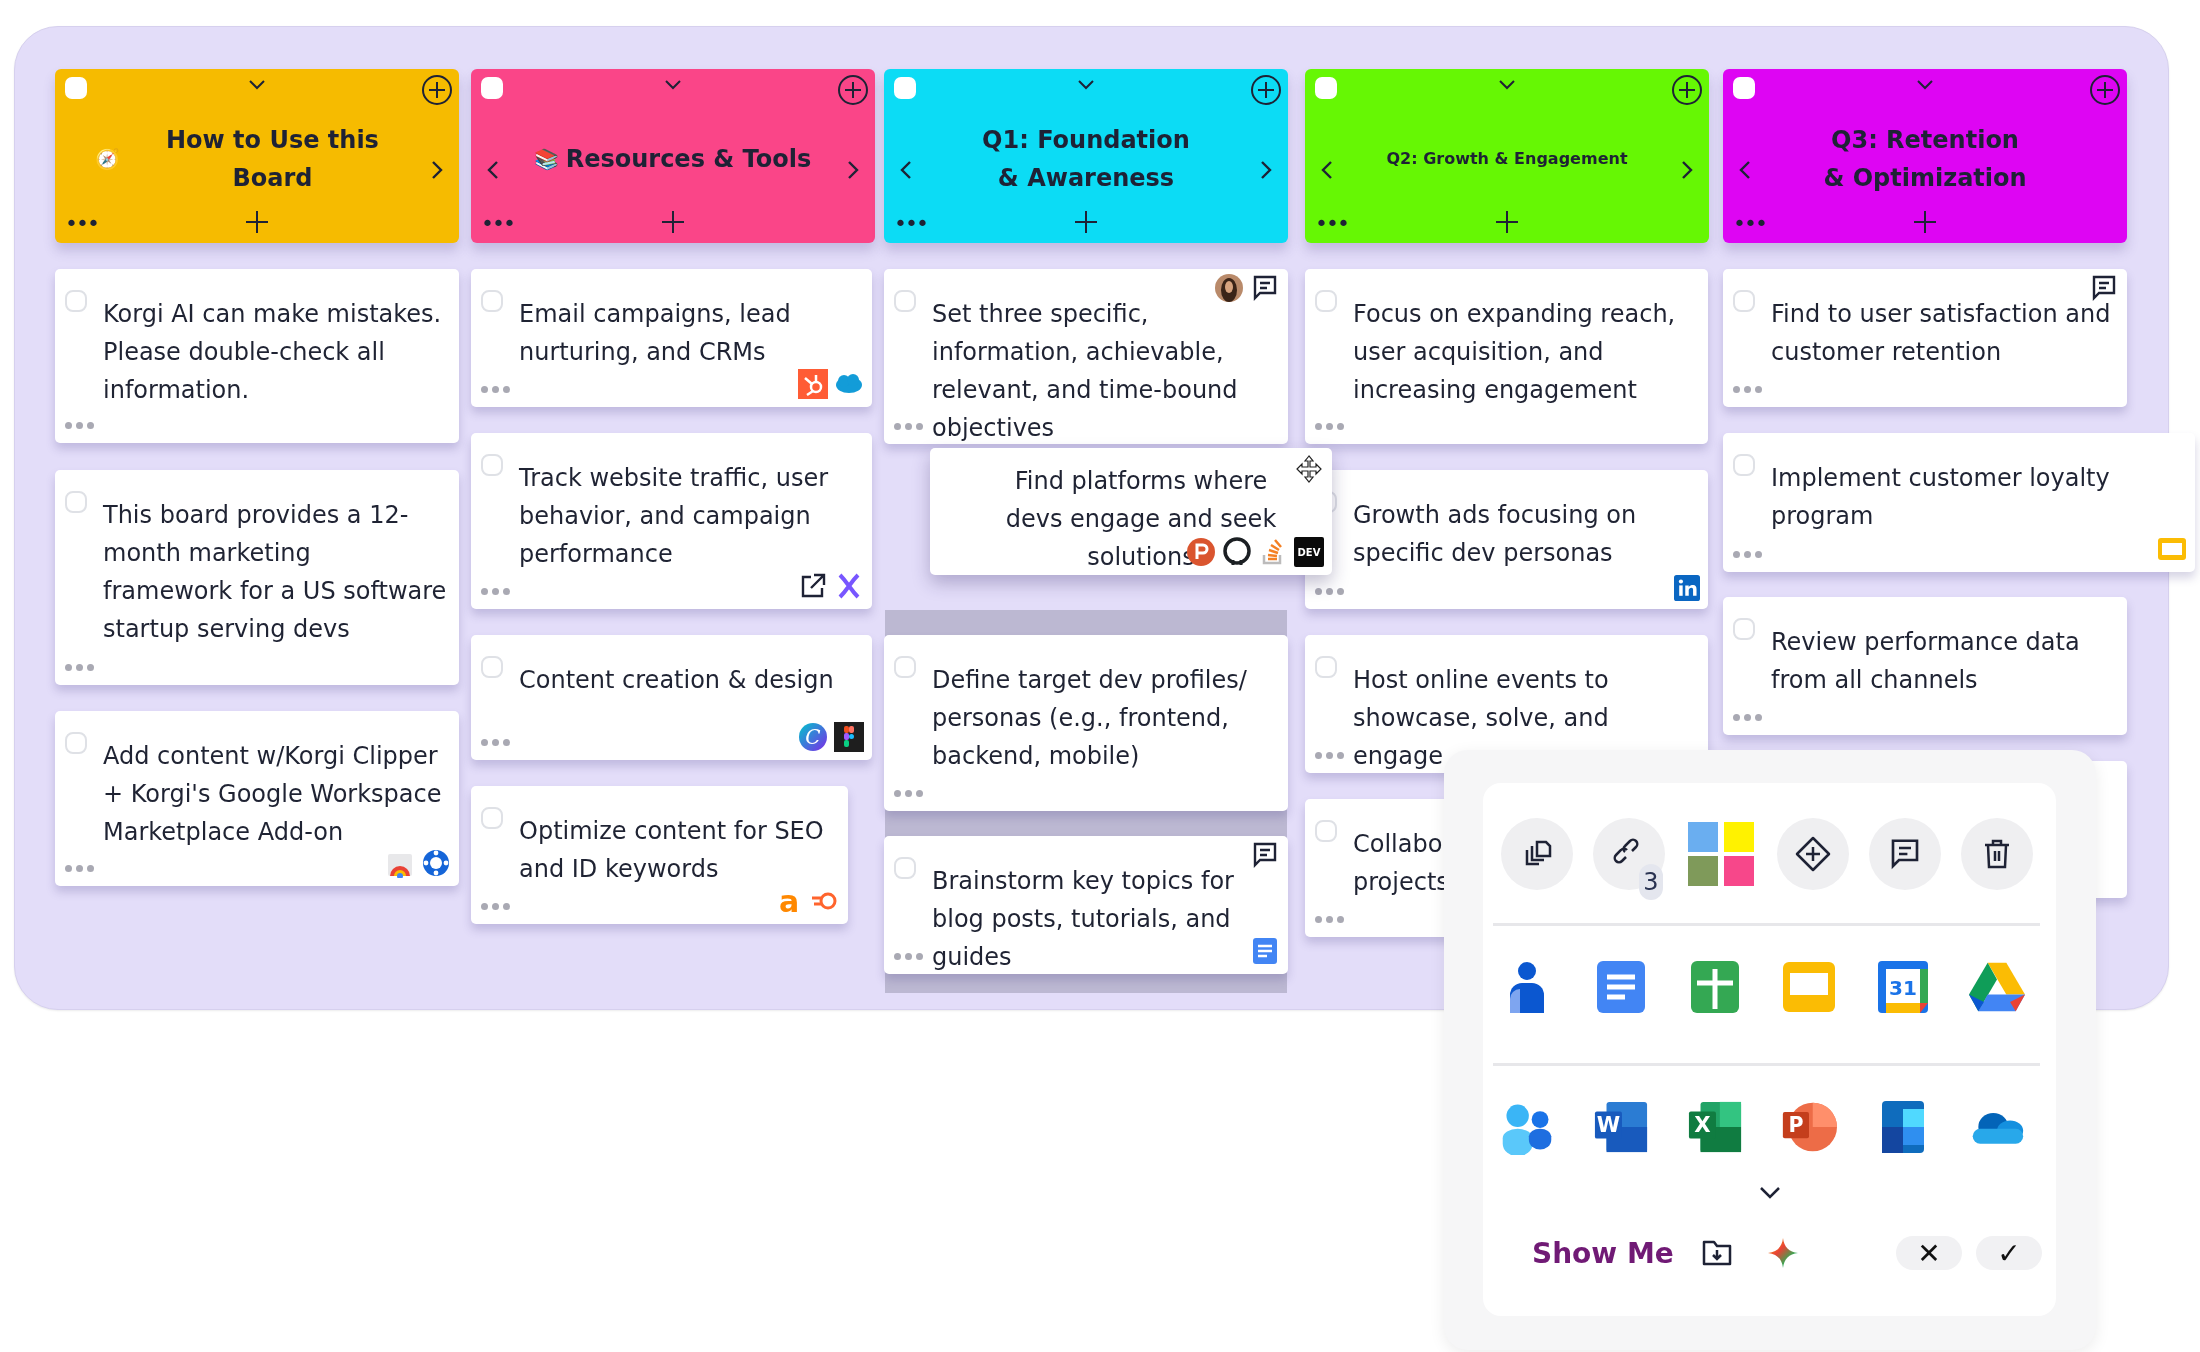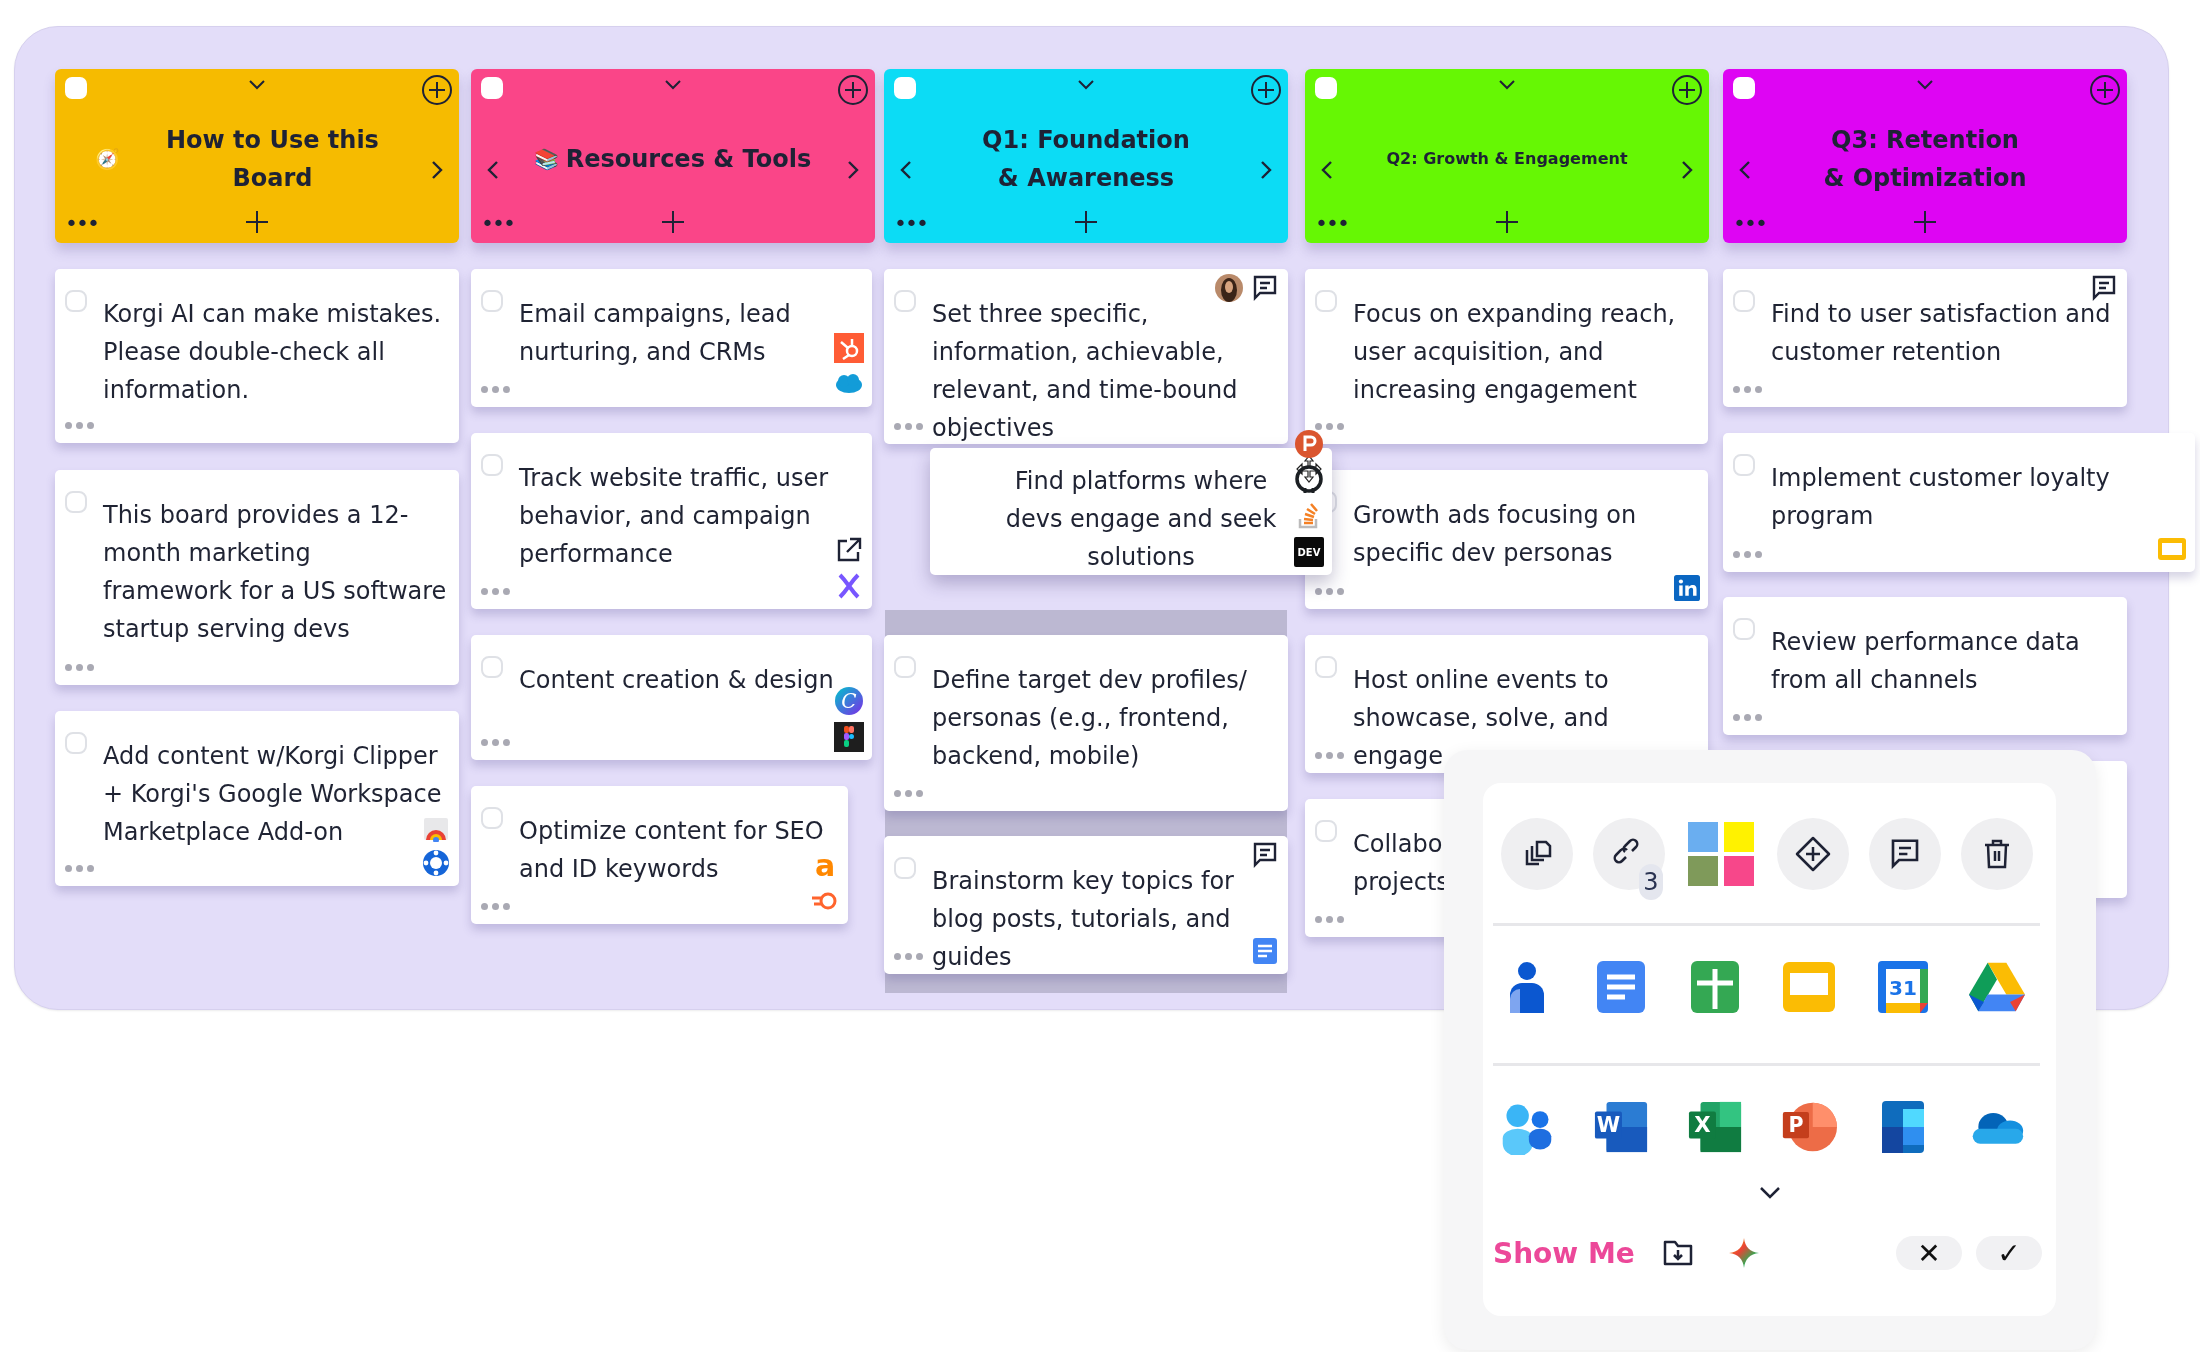--- a/index.html
+++ b/index.html
@@ -19,38 +19,38 @@
                    justify-content:center; text-align:center; font-weight:bold; font-size:24px; line-height:38px; color:#1e2235; }
   .header .title .emoji { font-size:20px; margin-right:6px; }
   .header .more { position:absolute; left:10px; bottom:14px; font-size:22px; letter-spacing:-2px; line-height:10px; color:#1e2235; }
   .header .plus { position:absolute; left:50%; bottom:8px; transform:translateX(-50%); width:26px; height:26px; }
 
   .card { position:absolute; background:#fff; border-radius:5px; box-shadow:0 6px 10px rgba(70,60,130,.22); }
   .card .cb { position:absolute; left:10px; top:21px; width:22px; height:22px; border:2px solid #dfe1e6; border-radius:8px; box-sizing:border-box; }
   .card .text { position:absolute; left:48px; right:12px; top:26px; font-size:24px; line-height:38px; color:#1f2333; }
   .card .dots { position:absolute; left:10px; bottom:14px; display:flex; gap:4px; }
   .card .dots i { width:7px; height:7px; border-radius:50%; background:#a9a9b3; display:block; }
-  .card .icons { position:absolute; right:8px; bottom:8px; display:flex; gap:6px; align-items:flex-end;flex-direction:column; }
+  .card .icons { position:absolute; right:8px; bottom:8px; display:flex; gap:6px; align-items:flex-end; }
   .card .topicons { position:absolute; right:8px; top:4px; display:flex; gap:6px; align-items:center; }
   .ico { width:30px; height:30px; display:block; }
 
   .popup { position:absolute; left:1444px; top:750px; width:652px; height:600px; background:#f6f6f7; border-radius:24px;
            box-shadow:0 4px 16px rgba(0,0,0,.08); }
   .popup .inner { position:absolute; left:39px; top:33px; width:573px; height:533px; background:#fff; border-radius:18px; }
   .row1 { position:absolute; left:18px; top:35px; display:flex; gap:20px; }
   .rbtn { width:72px; height:72px; border-radius:50%; background:#efeff1; display:flex; align-items:center; justify-content:center; position:relative; }
   .badge { position:absolute; right:2px; bottom:-10px; width:24px; height:36px; border-radius:12px; background:#e4e6ee; font-size:24px;
            display:flex; align-items:center; justify-content:center; color:#2a3352; }
   .swatches { width:72px; height:72px; display:grid; grid-template-columns:30px 30px; grid-template-rows:30px 30px; gap:4px 6px; align-content:center; justify-content:center; }
   .hr { position:absolute; left:10px; right:16px; height:3px; background:#e7e7ea; }
   .approw { position:absolute; left:16px; display:flex; gap:38px; }
   .app { width:56px; height:58px; display:flex; align-items:center; justify-content:center; }
   .more-chev { position:absolute; left:50%; top:400px; transform:translateX(-50%); width:30px; height:20px; }
   .footer { position:absolute; left:10px; right:14px; top:440px; height:60px; display:flex; align-items:center; }
-  .showme { font-weight:bold; font-size:28px; color:#ec4899; margin-right:26px; }
+  .showme { font-weight:bold; font-size:28px; color:#701a75; margin-right:26px;margin-left:39px; }
   .pill { width:66px; height:34px; border-radius:17px; background:#f1f1f3; display:flex; align-items:center; justify-content:center; }
 </style>
 </head>
 <body>
 
 <div class="board"></div>
 <div class="col-shade"></div>
 
 <div class="header" style="left:55px;background:#f6bb00">
   <div class="sel"></div>

